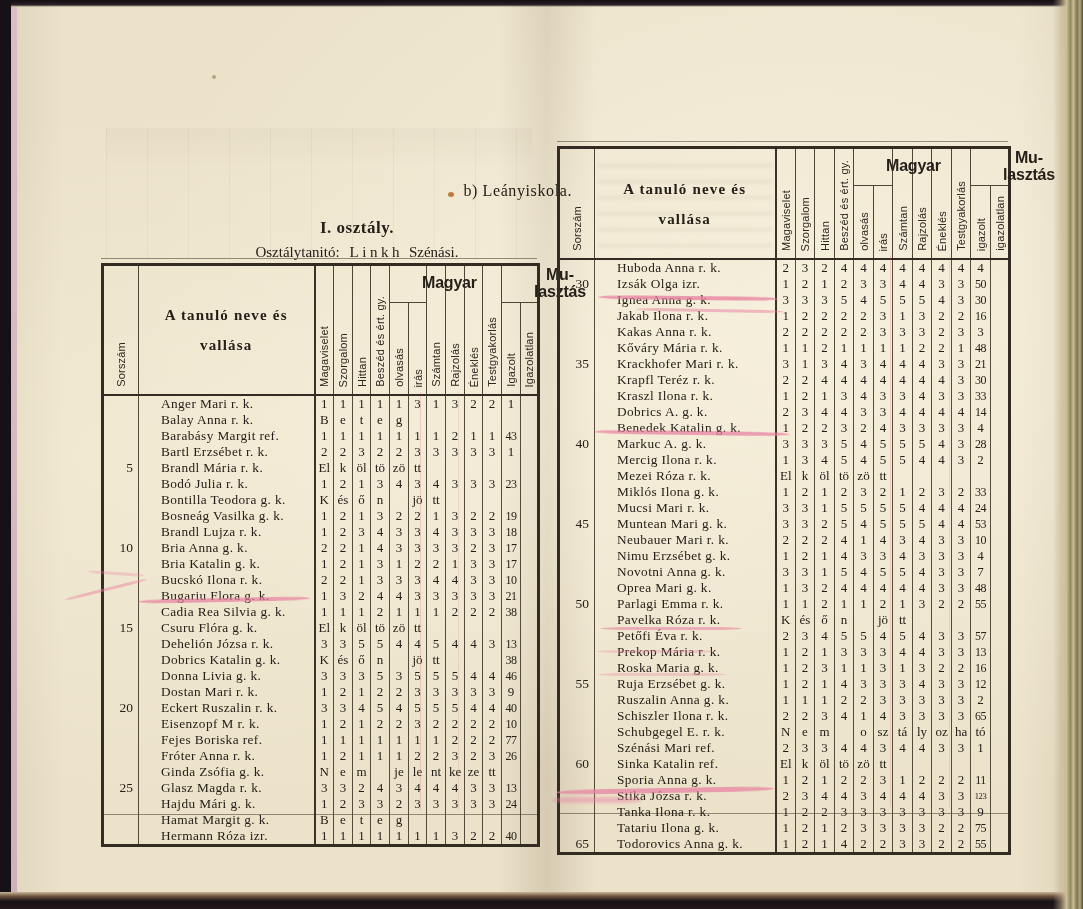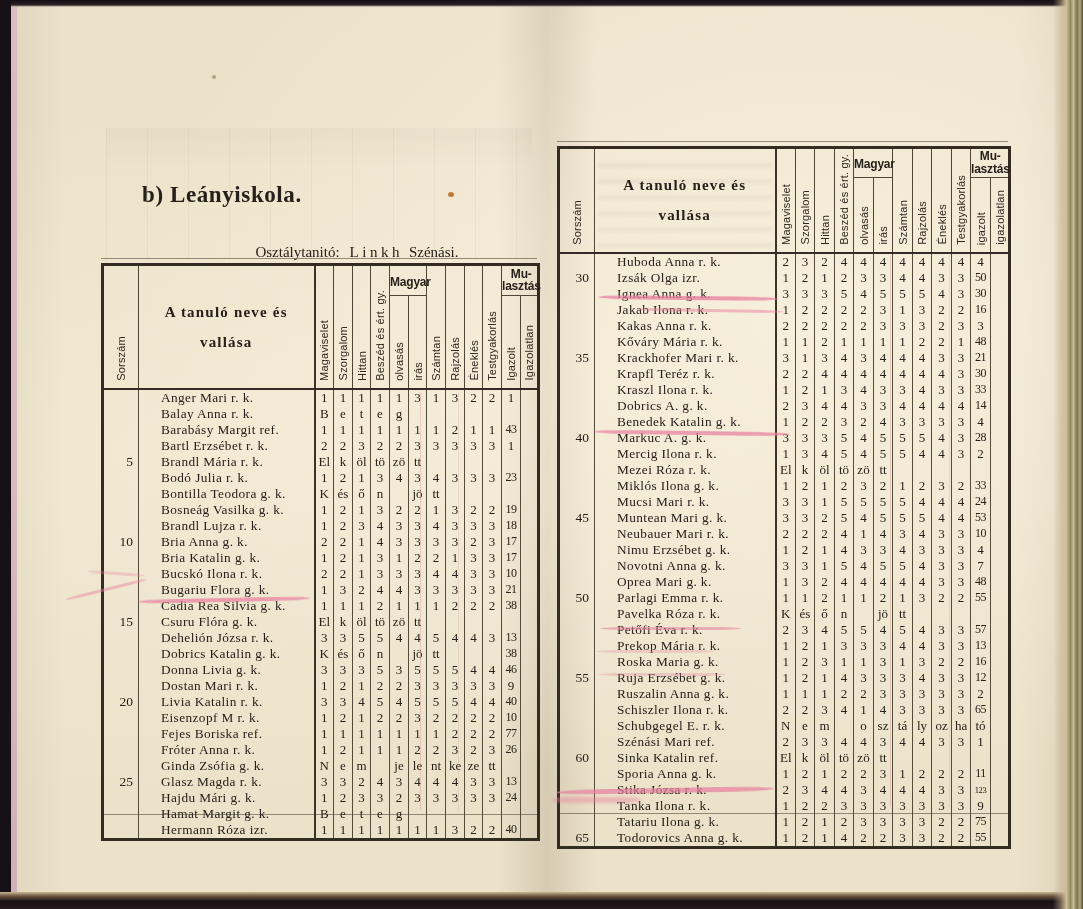--- a/index.html
+++ b/index.html
@@ -22,22 +22,22 @@
   .edge-right{position:absolute;right:0;top:0;width:30px;height:100%;
     background:linear-gradient(to right, rgba(190,175,140,0) 0%, rgba(190,175,140,.5) 25%,
       #cdbd97 45%, #8f895f 58%, #c9bc94 68%, #7a7350 80%, #b5a87e 90%, #4e4733 100%);}
   
   .ghost-a{position:absolute;left:106px;top:128px;width:426px;height:132px;opacity:.45;filter:blur(.5px);
     background:repeating-linear-gradient(90deg, rgba(105,95,75,.14) 0 1px, rgba(0,0,0,0) 1px 41px),
                linear-gradient(rgba(105,95,75,.10), rgba(105,95,75,0) 30%);}
   .ghost-b{position:absolute;left:598px;top:162px;width:175px;height:86px;opacity:.5;filter:blur(1.2px);
     background:repeating-linear-gradient(0deg, rgba(110,95,75,.10) 0 5px, rgba(0,0,0,0) 5px 16px);}
   
-  .t1{position:absolute;left:142px;top:182px;width:430px;text-align:left;
-    font-size:23px;font-weight:bold;letter-spacing:.6px;}
+  .t1{position:absolute;left:142px;top:182px;width:430px;text-align:right;
+    font-size:16px;font-weight:normal;letter-spacing:.6px;}
   .t2{position:absolute;left:142px;top:218px;width:430px;text-align:center;
     font-size:17px;font-weight:bold;letter-spacing:.5px;}
   .t3{position:absolute;left:142px;top:244px;width:430px;text-align:center;font-size:15px;}
   .t3 .sp{letter-spacing:3.5px;margin:8px 6px 0 10px;}
   .pn{position:absolute;left:640px;top:81px;width:250px;text-align:center;
     font-size:15px;font-weight:bold;letter-spacing:2px;}
   
   table{border-collapse:collapse;table-layout:fixed;position:absolute;
     background:transparent;}
   #table-left{left:101px;top:263px;width:436px;}
@@ -57,21 +57,21 @@
   #table-right tbody tr{height:15px;}
   td.c-sorszam{border-right:1px solid #4e4536;}
   td.c-name, tbody td.name{border-right:2px solid #3b3328;}
   .vlabel{display:inline-block;writing-mode:vertical-rl;transform:rotate(180deg);
     font-family:"Liberation Sans","DejaVu Sans",sans-serif;font-size:11px;
     color:#2c2620;letter-spacing:.2px;padding:3px 0 5px;white-space:nowrap;}
   thead td{text-align:center;}
   .namehead{font-size:15px;font-weight:bold;text-align:center;line-height:2.0;
     letter-spacing:1.2px;}
   .glabel{font-family:"Liberation Sans","DejaVu Sans",sans-serif;font-weight:bold;
-    font-size:12px;line-height:1.05;letter-spacing:-.2px;display:inline-block;padding:1px 0;}
+    font-size:16px;line-height:1.05;letter-spacing:-.2px;display:inline-block;padding:1px 0;margin-left:32px;}
   tbody td.num{text-align:right;padding-right:5px;font-size:13.5px;}
   tbody td.name{text-align:left;padding-left:22px;font-size:13.3px;white-space:nowrap;
     letter-spacing:.4px;}
   tbody td.g{text-align:center;font-size:13px;}
   tbody td.g.two{font-size:12px;letter-spacing:-.6px;}
   tbody td.g.tiny{font-size:8.5px;letter-spacing:-.4px;}
   
   .rule{position:absolute;background:rgba(70,60,45,.55);height:1px;}
   
   .redline{position:absolute;width:1px;background:rgba(200,90,100,.22);}
@@ -81,20 +81,21 @@
 </style>
 </head>
 <body>
 
 <div class="photo">
   <div class="paper-shade"></div>
   <div class="ghost-a"></div>
   <div class="ghost-b"></div>
 
   <div class="t1">b) Leányiskola.</div>
+  <div class="t2">I. osztály.</div>
   <div class="t3"><span>Osztálytanitó:</span><span class="sp">Linkh</span><span>Szénási.</span></div>
 
 
   <div class="rule" style="left:101px;top:258px;width:436px;"></div>
   <div class="rule" style="left:101px;top:814px;width:436px;"></div>
   <div class="rule" style="left:557px;top:141px;width:451px;"></div>
   <div class="rule" style="left:557px;top:813px;width:451px;"></div>
 
   <table id="table-left">
     <colgroup>
@@ -437,21 +438,21 @@
           <td class="g">3</td>
           <td class="g">3</td>
           <td class="g">3</td>
           <td class="g">3</td>
           <td class="g">3</td>
           <td class="g">9</td>
           <td class="g"></td>
         </tr>
         <tr>
           <td class="num">20</td>
-          <td class="name">Livia Katalin r. k.</td>
+          <td class="name">Eckert Ruszalin r. k.</td>
           <td class="g">3</td>
           <td class="g">3</td>
           <td class="g">4</td>
           <td class="g">5</td>
           <td class="g">4</td>
           <td class="g">5</td>
           <td class="g">5</td>
           <td class="g">5</td>
           <td class="g">4</td>
           <td class="g">4</td>

